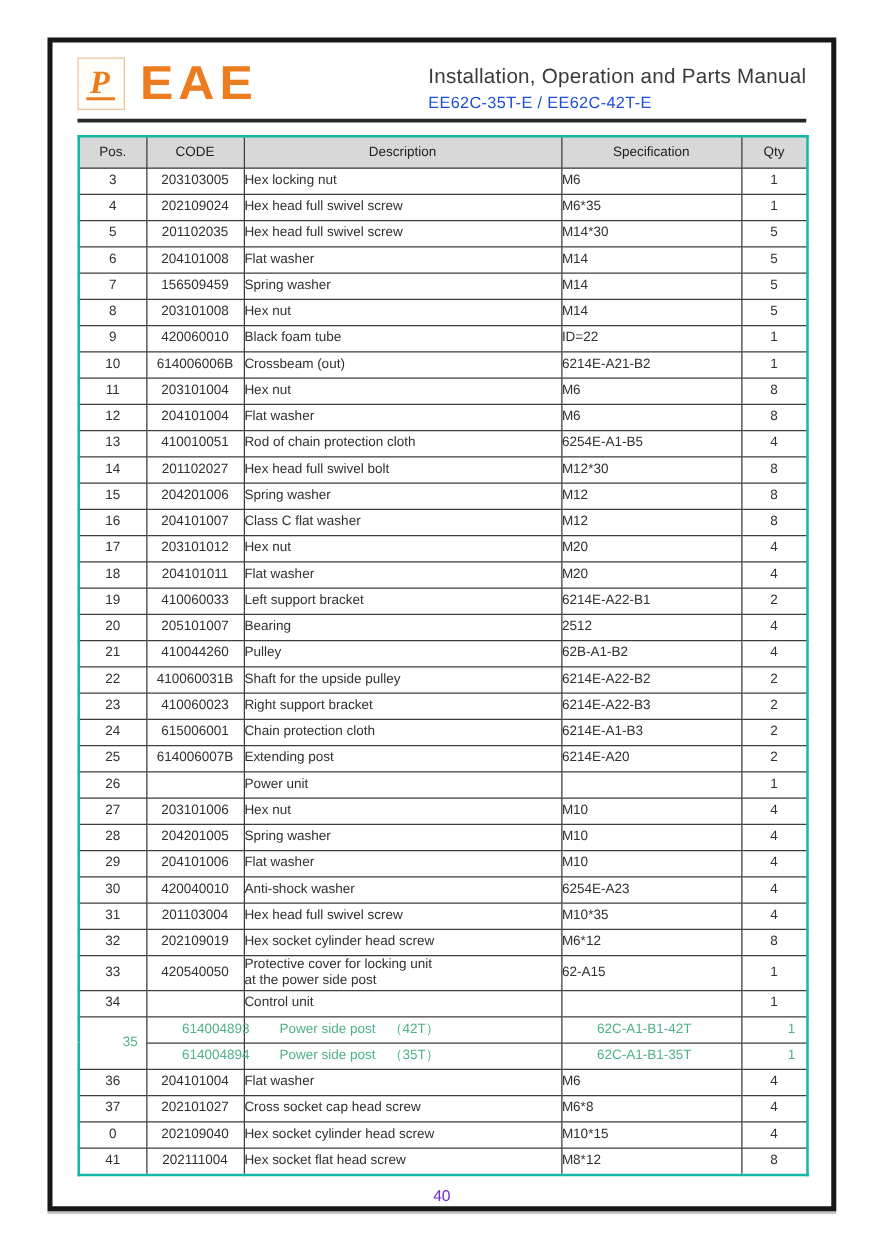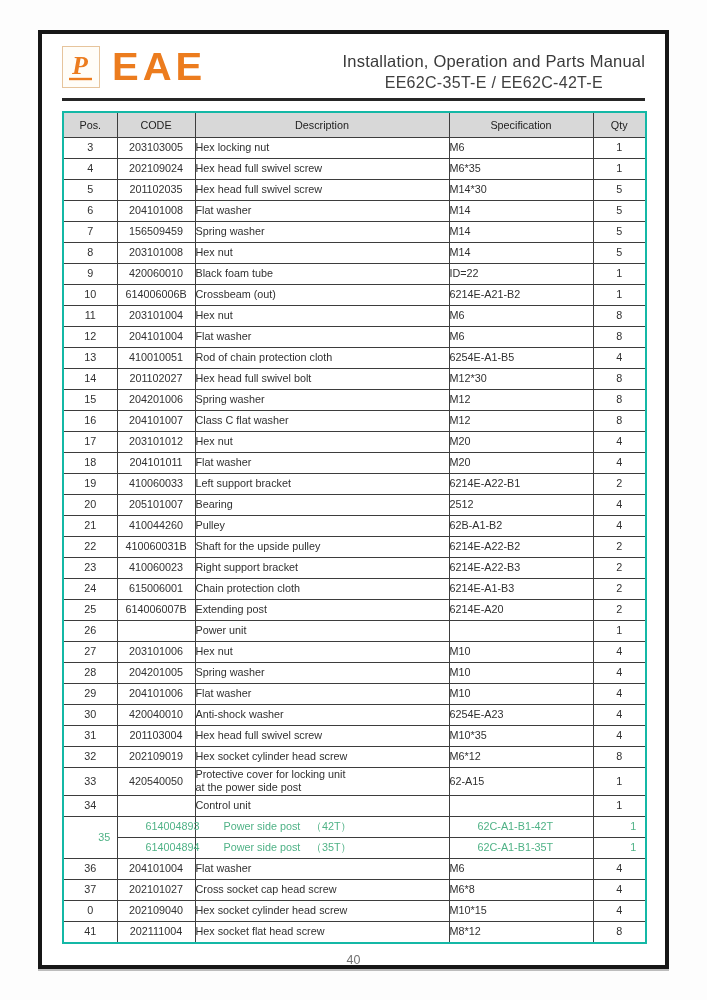--- a/index.html
+++ b/index.html
@@ -35,26 +35,26 @@
     background:#fffdf8;
     display:flex;align-items:center;justify-content:center;
     box-sizing:border-box;
   }
   .logo-wordmark{
     font-size:40px;font-weight:700;line-height:.85;
     letter-spacing:4px;margin-left:12px;
     color:#ec7c1e;
     transform:scaleY(.95);
   }
-  .title-block{text-align:center;padding-top:6px;}
+  .title-block{text-align:left;padding-top:6px;}
   .manual-title{
     font-size:16.5px;color:#3a3a3a;letter-spacing:.2px;
   }
   .model-codes{
-    font-size:16px;color:#404040;margin-top:3px;letter-spacing:.3px;
+    font-size:13px;color:#1d4ed8;margin-top:3px;letter-spacing:.3px;
   }
   
   table.parts{
     border-collapse:collapse;
     table-layout:fixed;
     width:583px;
     margin:10px auto 0 auto;
     font-size:10.8px;
   }
   table.parts th, table.parts td{
@@ -73,21 +73,21 @@
   }
   table.parts td{height:20px;line-height:1.25;}
   td.col-pos, td.col-qty{text-align:center;}
   td.col-code{text-align:center;}
   td.col-desc, td.col-spec{text-align:left;padding-left:9px;}
   td.col-desc .desc-line{display:block;}
   tr.green td{color:#4fb286;padding-left:28px;}
   
   .page-number{
     text-align:center;
-    font-size:12.5px;color:#737373;
+    font-size:12.5px;color:#6d28d9;
     margin-top:9px;
   }
 </style>
 </head>
 <body>
 
 <div class="page-frame">
   <div class="content">
 
     <div class="masthead">

